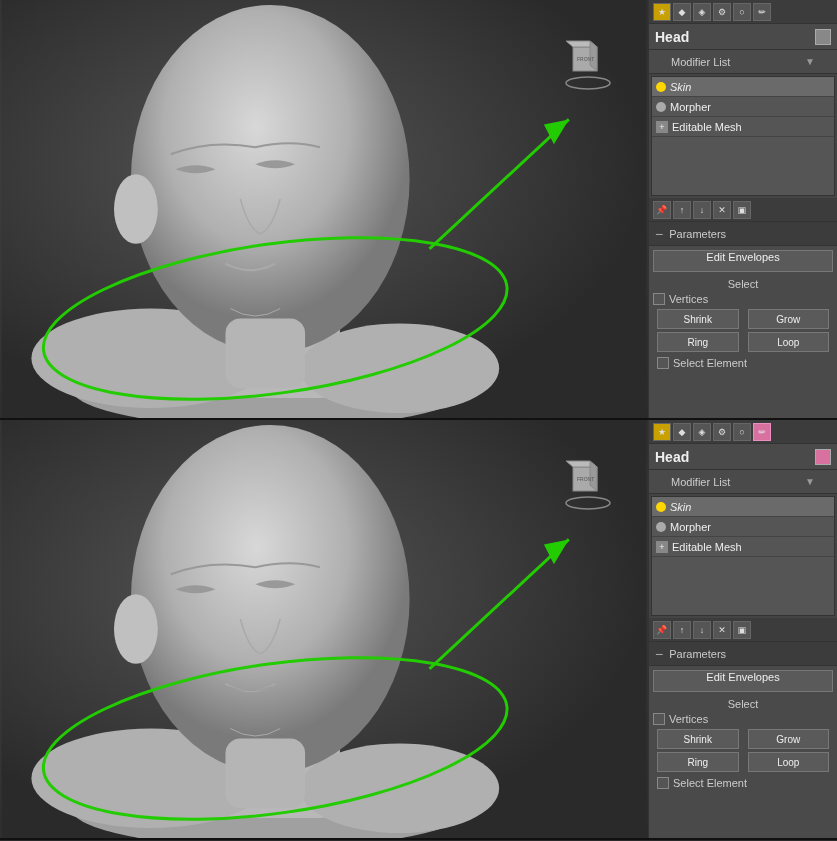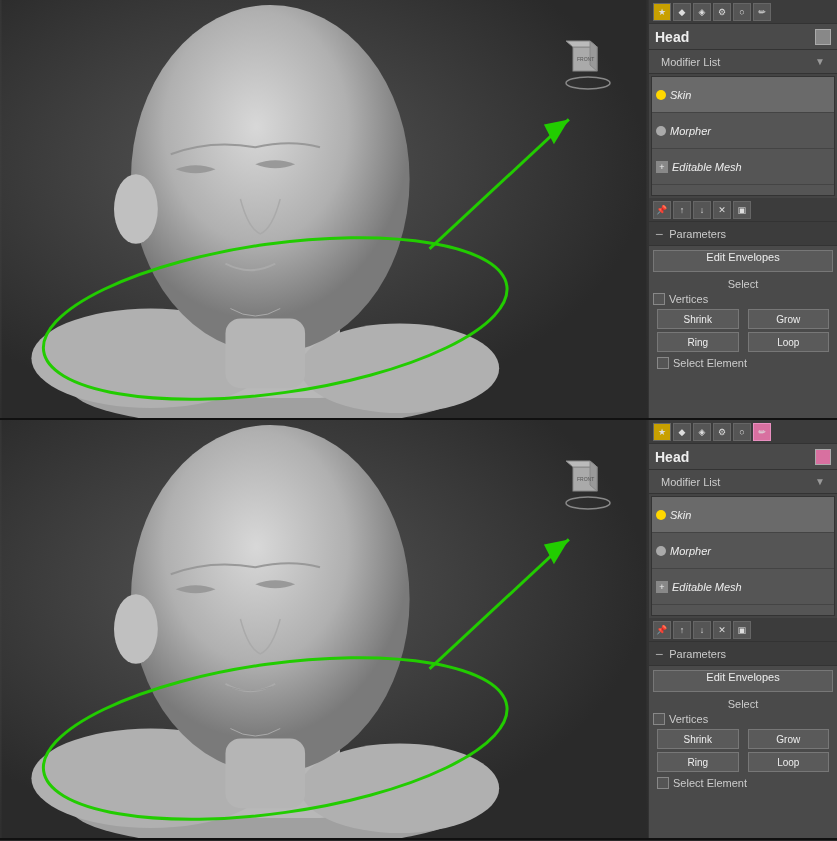--- a/index.html
+++ b/index.html
@@ -123,21 +123,21 @@
 
     .color-swatch.pink {
       background: #d870a0;
     }
 
     
     .modifier-list-header {
       display: flex;
       align-items: center;
       background: #4a4a4a;
-      padding: 3px 12px;
+      padding: 3px 22px;
       border-bottom: 1px solid #333;
       height: 24px;
       cursor: pointer;
     }
 
     .modifier-list-label {
       flex: 1;
       font-size: 11px;
       color: #ccc;
     }
@@ -152,21 +152,21 @@
       background: #555;
       border: 1px solid #333;
       margin: 2px;
       flex: 0 0 120px;
     }
 
     .modifier-item {
       display: flex;
       align-items: center;
       padding: 2px 4px;
-      height: 36px;
+      height: 20px;
       border-bottom: 1px solid #444;
       cursor: pointer;
     }
 
     .modifier-item.active {
       background: #6a6a6a;
     }
 
     .modifier-dot {
       width: 10px;
@@ -190,21 +190,20 @@
       align-items: center;
       justify-content: center;
       font-size: 9px;
       color: #eee;
       flex-shrink: 0;
     }
 
     .modifier-name {
       font-size: 11px;
       color: #eee;
-      font-style: italic;
     }
 
     .modifier-name.italic {
       font-style: italic;
     }
 
     
     .modifier-icons-row {
       display: flex;
       align-items: center;

